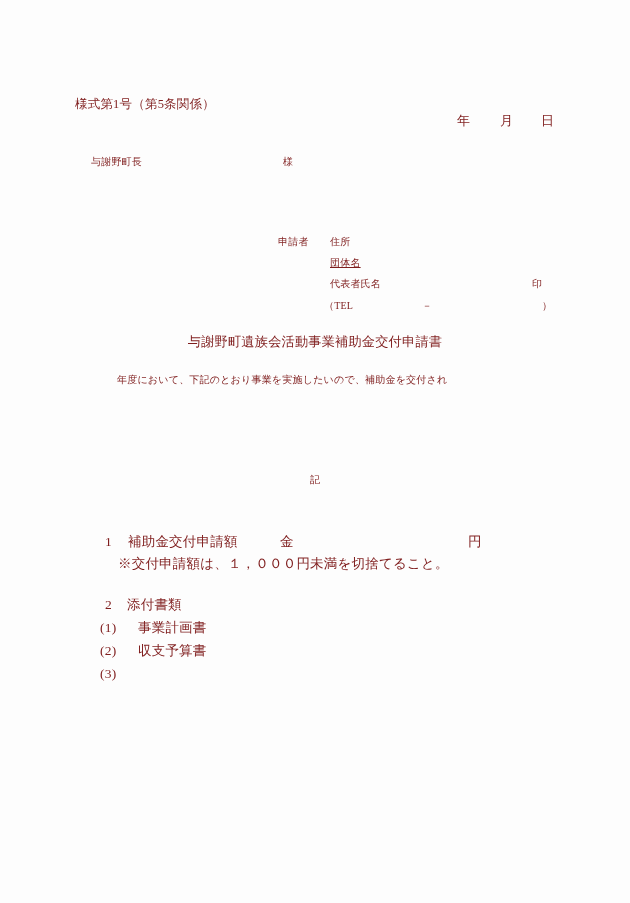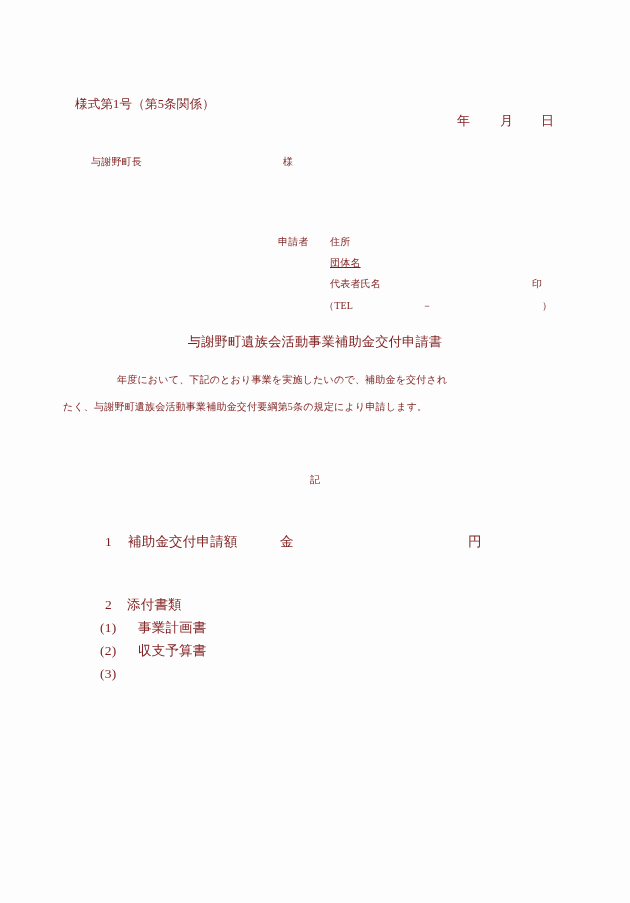--- a/index.html
+++ b/index.html
@@ -44,28 +44,28 @@
   <span class="t" style="left:330px; top:257px;text-decoration:underline;">団体名</span>
   <span class="t" style="left:330px; top:278px;">代表者氏名</span>
   <span class="t" style="left:532px; top:278px;">印</span>
   <span class="t" style="left:324px; top:300px;">（TEL</span>
   <span class="t" style="left:422px; top:300px;">－</span>
   <span class="t" style="left:542px; top:300px;">）</span>
 
   <span class="t center" style="top:334px; font-size:13.2px;">与謝野町遺族会活動事業補助金交付申請書</span>
 
   <span class="t" style="left:117px; top:374px;">年度において、下記のとおり事業を実施したいので、補助金を交付され</span>
-  <span class="t" style="left:63px; top:401px;">たく、与謝野町遺族会活動事業補助金交付要綱第5条の規定により申請します。</span>
 
   <span class="t center" style="top:474px;">記</span>
 
   <span class="t mid" style="left:105px; top:534px;">1</span>
   <span class="t mid" style="left:128px; top:534px;">補助金交付申請額</span>
   <span class="t mid" style="left:280px; top:534px;">金</span>
   <span class="t mid" style="left:468px; top:534px;">円</span>
+  <span class="t mid" style="left:118px; top:556px;">※交付申請額は、１，０００円未満を切捨てること。</span>
 
   <span class="t mid" style="left:105px; top:597px;">2</span>
   <span class="t mid" style="left:127px; top:597px;text-align:right;">添付書類</span>
 
   <span class="t mid" style="left:100px; top:620px;"><span>(1)</span></span>
   <span class="t mid" style="left:138px; top:620px;">事業計画書</span>
 
   <span class="t mid" style="left:100px; top:643px;"><span>(2)</span></span>
   <span class="t mid" style="left:138px; top:643px;font-family:Liberation Serif, serif;">収支予算書</span>
 

